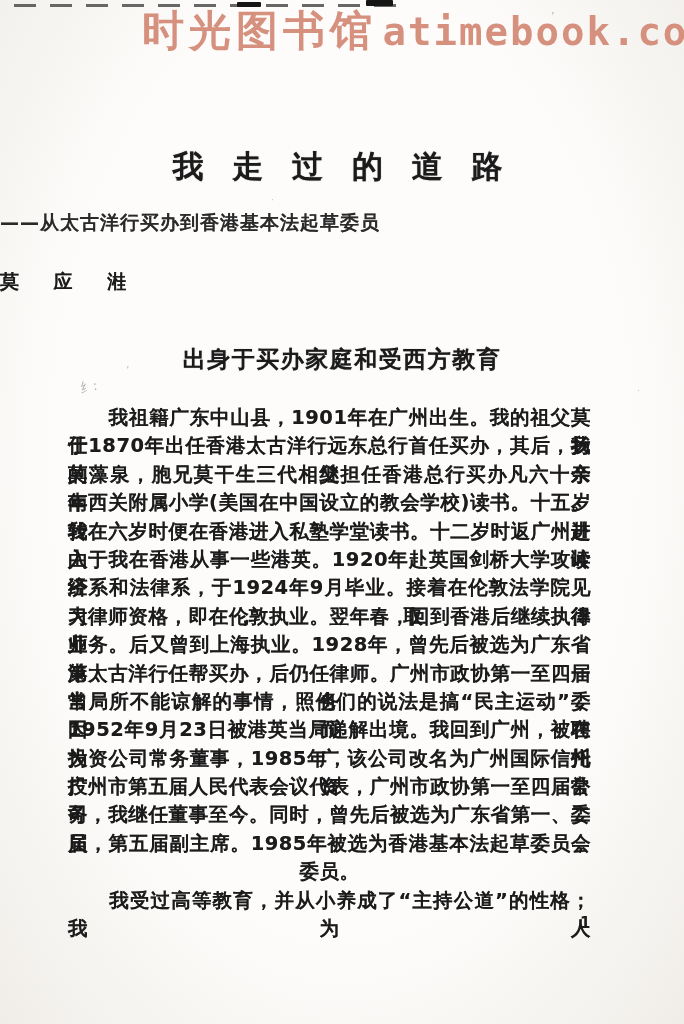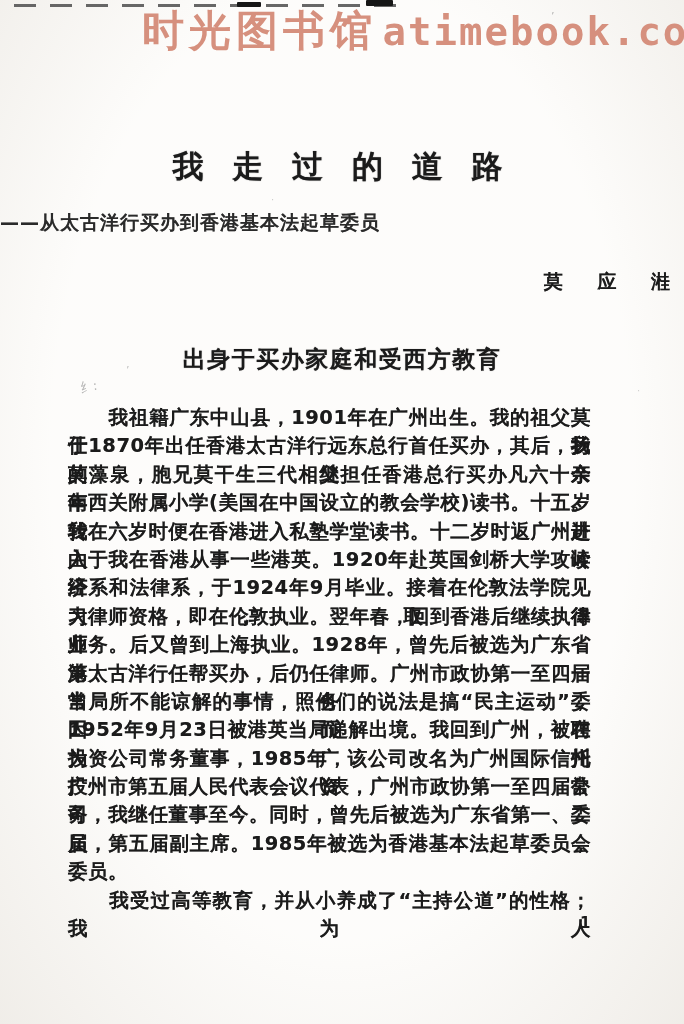--- a/index.html
+++ b/index.html
@@ -38,39 +38,39 @@
     text-shadow:0 0 1px rgba(0,0,0,.55);
   }
   .subtitle{
     position:absolute;left:0;top:210px;width:100%;
     text-align:left;font-size:19px;font-weight:bold;
     letter-spacing:1px;color:#2a2a2a;
     text-shadow:0 0 .5px rgba(0,0,0,.4);
   }
   .author{
     position:absolute;left:0;top:269px;width:100%;
-    text-align:right;font-size:19px;font-weight:bold;letter-spacing:14px;
+    text-align:left;font-size:19px;font-weight:bold;letter-spacing:14px;
     text-shadow:0 0 .6px rgba(0,0,0,.5);
   }
   .section-heading{
     position:absolute;left:0;top:344px;width:100%;
     text-align:center;font-size:23px;font-weight:bold;letter-spacing:1.5px;
     text-shadow:0 0 .8px rgba(0,0,0,.55);
   }
 
   
   .body-text{
     position:absolute;left:68px;top:404px;width:523px;
     font-size:19.5px;font-weight:bold;
     text-shadow:0 0 .6px rgba(0,0,0,.5);
   }
   .bline{
     height:28.4px;line-height:28.4px;
     white-space:nowrap;letter-spacing:.5px;
-    text-align:left;
+    text-align:center;
   }
   .bline.j{
     white-space:normal;
     text-align:justify;text-align-last:justify;
     text-justify:inter-character;
   }
 
   .page-number{
     position:absolute;left:580px;top:914px;
     font-size:15px;font-weight:bold;letter-spacing:0;

